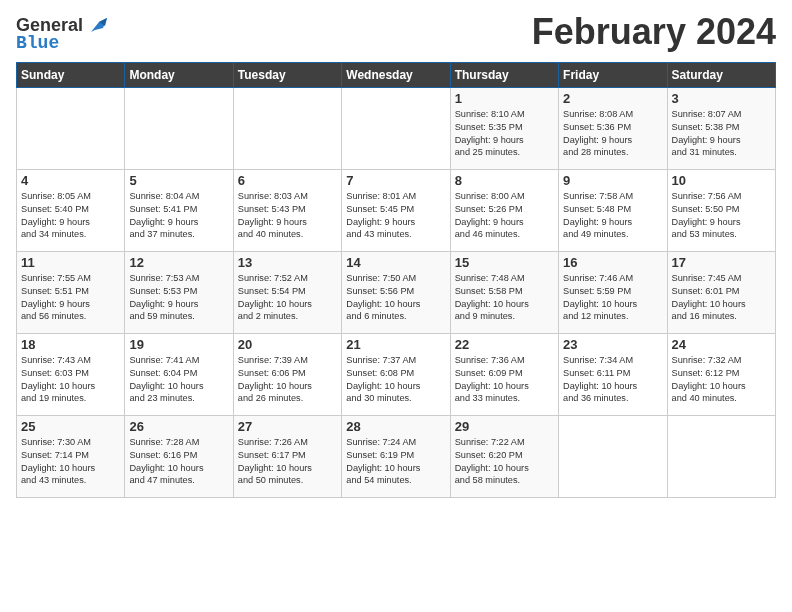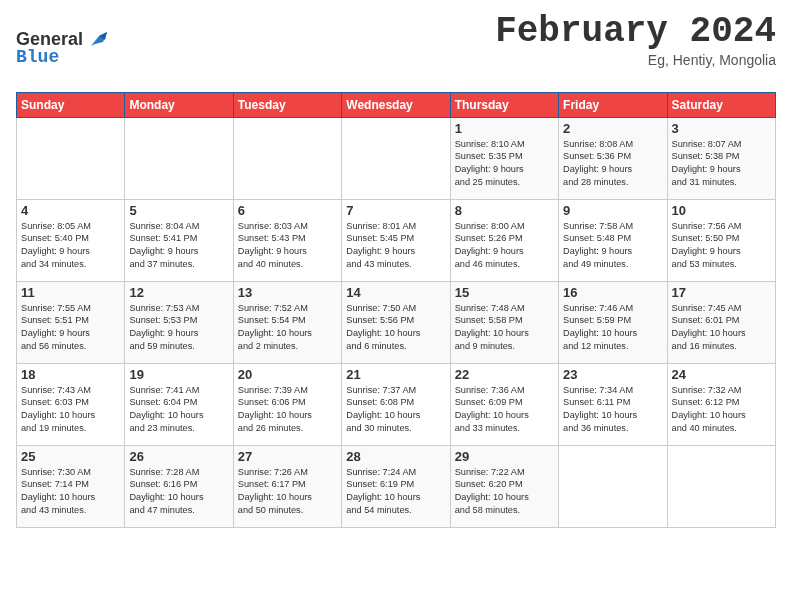--- a/index.html
+++ b/index.html
@@ -9,23 +9,23 @@
       font-family: Arial, sans-serif;
       background: #fff;
       overflow: hidden;
     }
     .container {
       width: 792px;
       padding: 12px 16px 8px 16px;
     }
     .header {
       display: flex;
-      align-items: flex-end;
+      align-items: flex-start;
       justify-content: space-between;
-      margin-bottom: 24px;
+      margin-bottom: 8px;
     }
     .logo {
       display: flex;
       align-items: center;
       margin-top: 4px;
     }
     .logo-text {
       font-size: 18px;
       font-weight: bold;
       color: #333;
@@ -40,34 +40,33 @@
       margin-top: -2px;
     }
     .title-block {
       text-align: right;
     }
     .month-title {
       font-size: 36px;
       font-weight: bold;
       color: #333;
       line-height: 1.1;
-      font-family: Liberation Mono, monospace;
     }
     .location {
       font-size: 14px;
       color: #555;
       text-align: right;
     }
     table {
       width: 100%;
       border-collapse: collapse;
       table-layout: fixed;
     }
     thead tr th {
-      background: #ef4444;
+      background: #404040;
       color: #fff;
       font-size: 12px;
       font-weight: bold;
       padding: 5px 4px;
       text-align: left;
       border: 1px solid #1a5fa0;
       margin-top: 23px;
     }
     tbody tr td {
       vertical-align: top;
@@ -111,21 +110,20 @@
             <polygon points="14,8 22,4 20,12" fill="#1a5fa0"></polygon>
           </svg>
         </div>
         <div style="margin-top:-2px;font-family:Liberation Mono, monospace;">
           <span class="logo-text logo-blue">Blue</span>
         </div>
       </div>
     </div>
     <div class="title-block">
       <div class="month-title">February 2024</div>
-      <div class="location">Eg, Hentiy, Mongolia</div>
     </div>
   </div>
 
   <table>
     <thead>
       <tr>
         <th>Sunday</th>
         <th>Monday</th>
         <th>Tuesday</th>
         <th>Wednesday</th>

